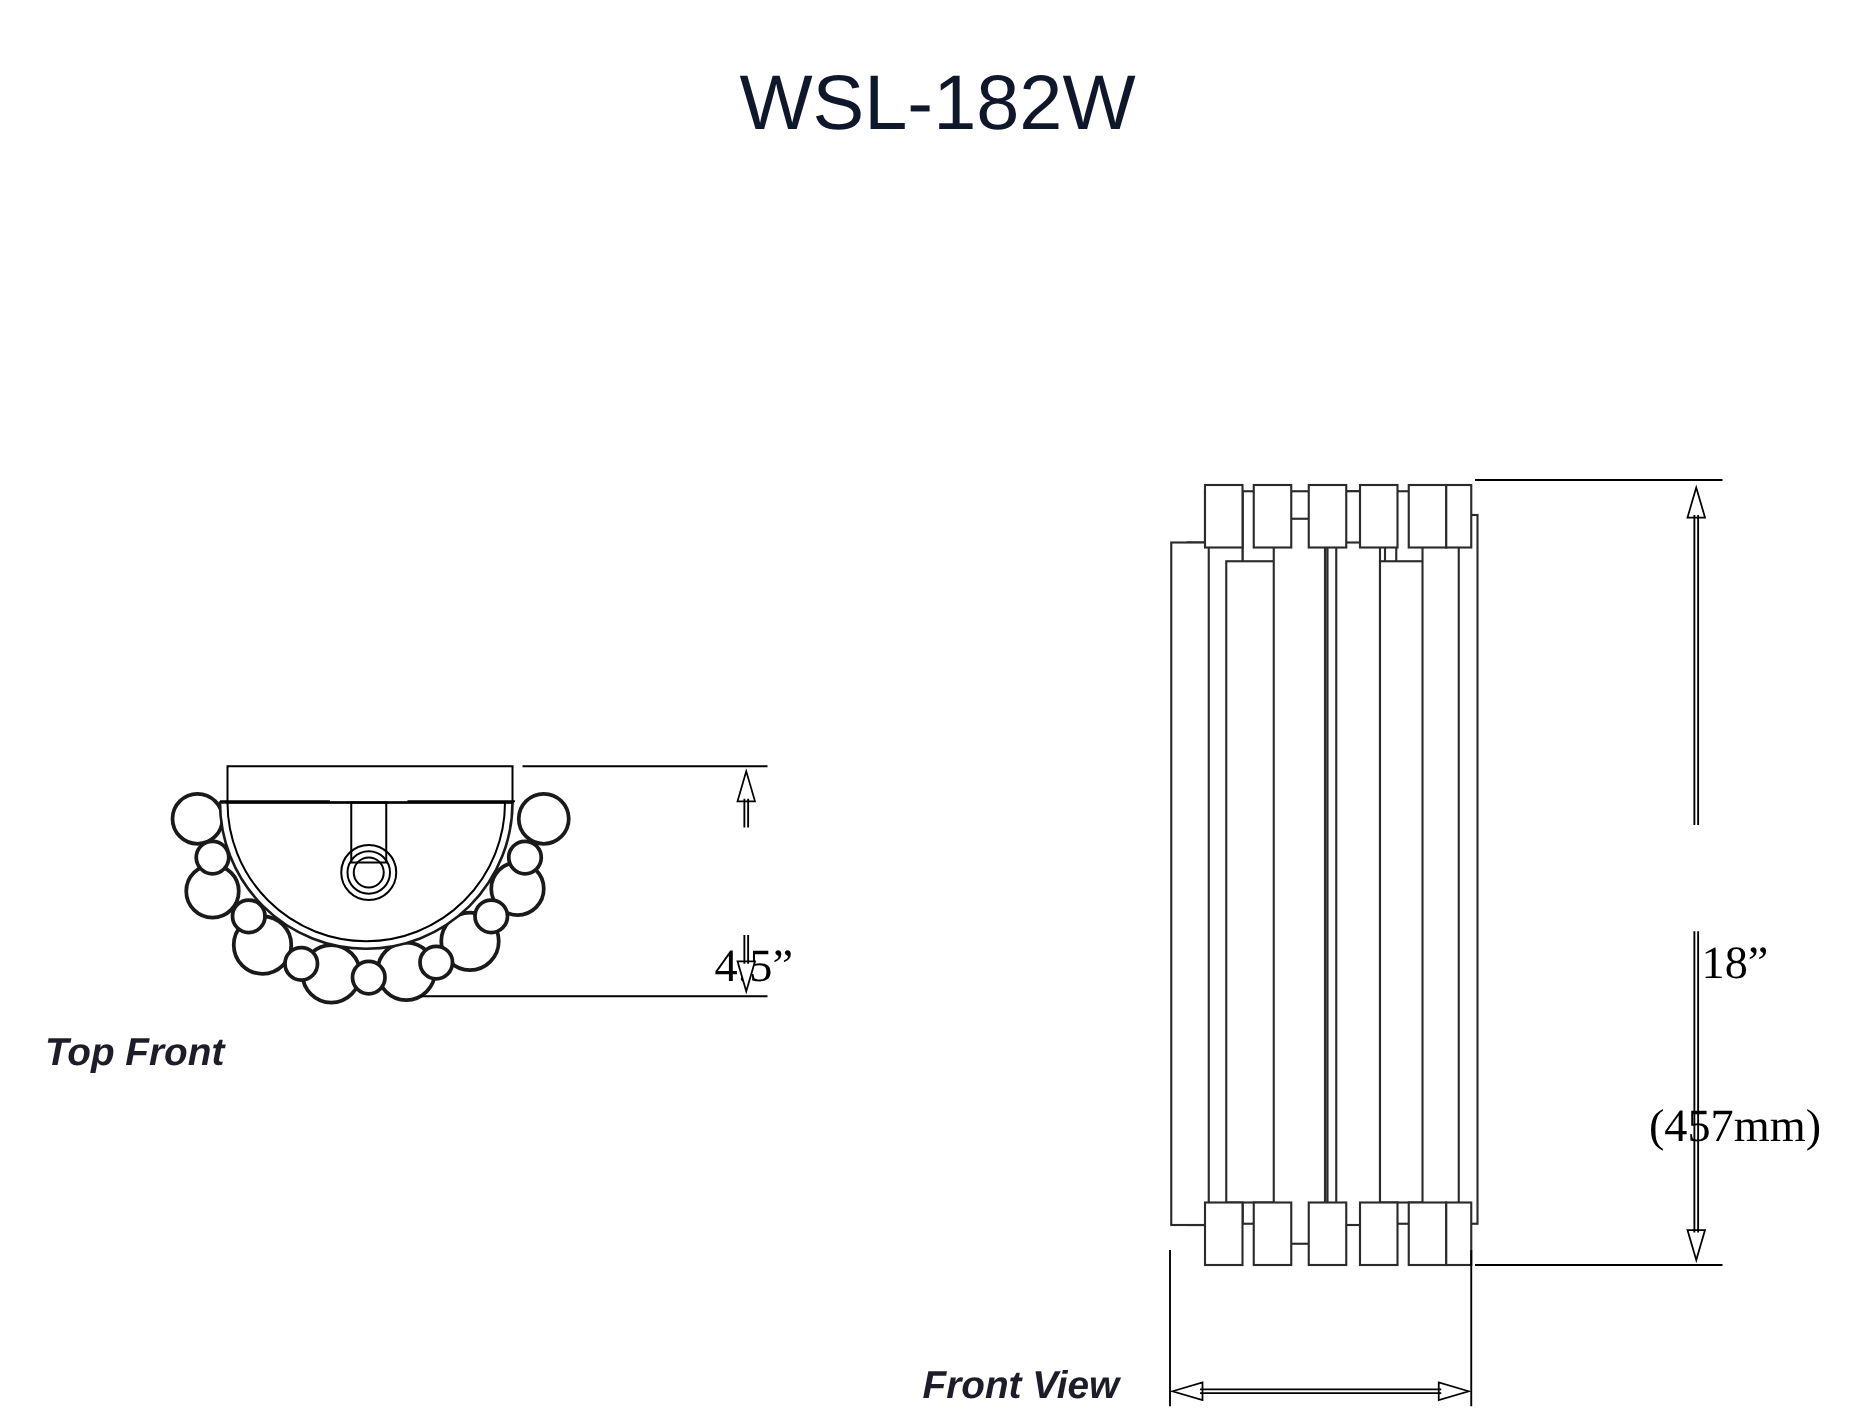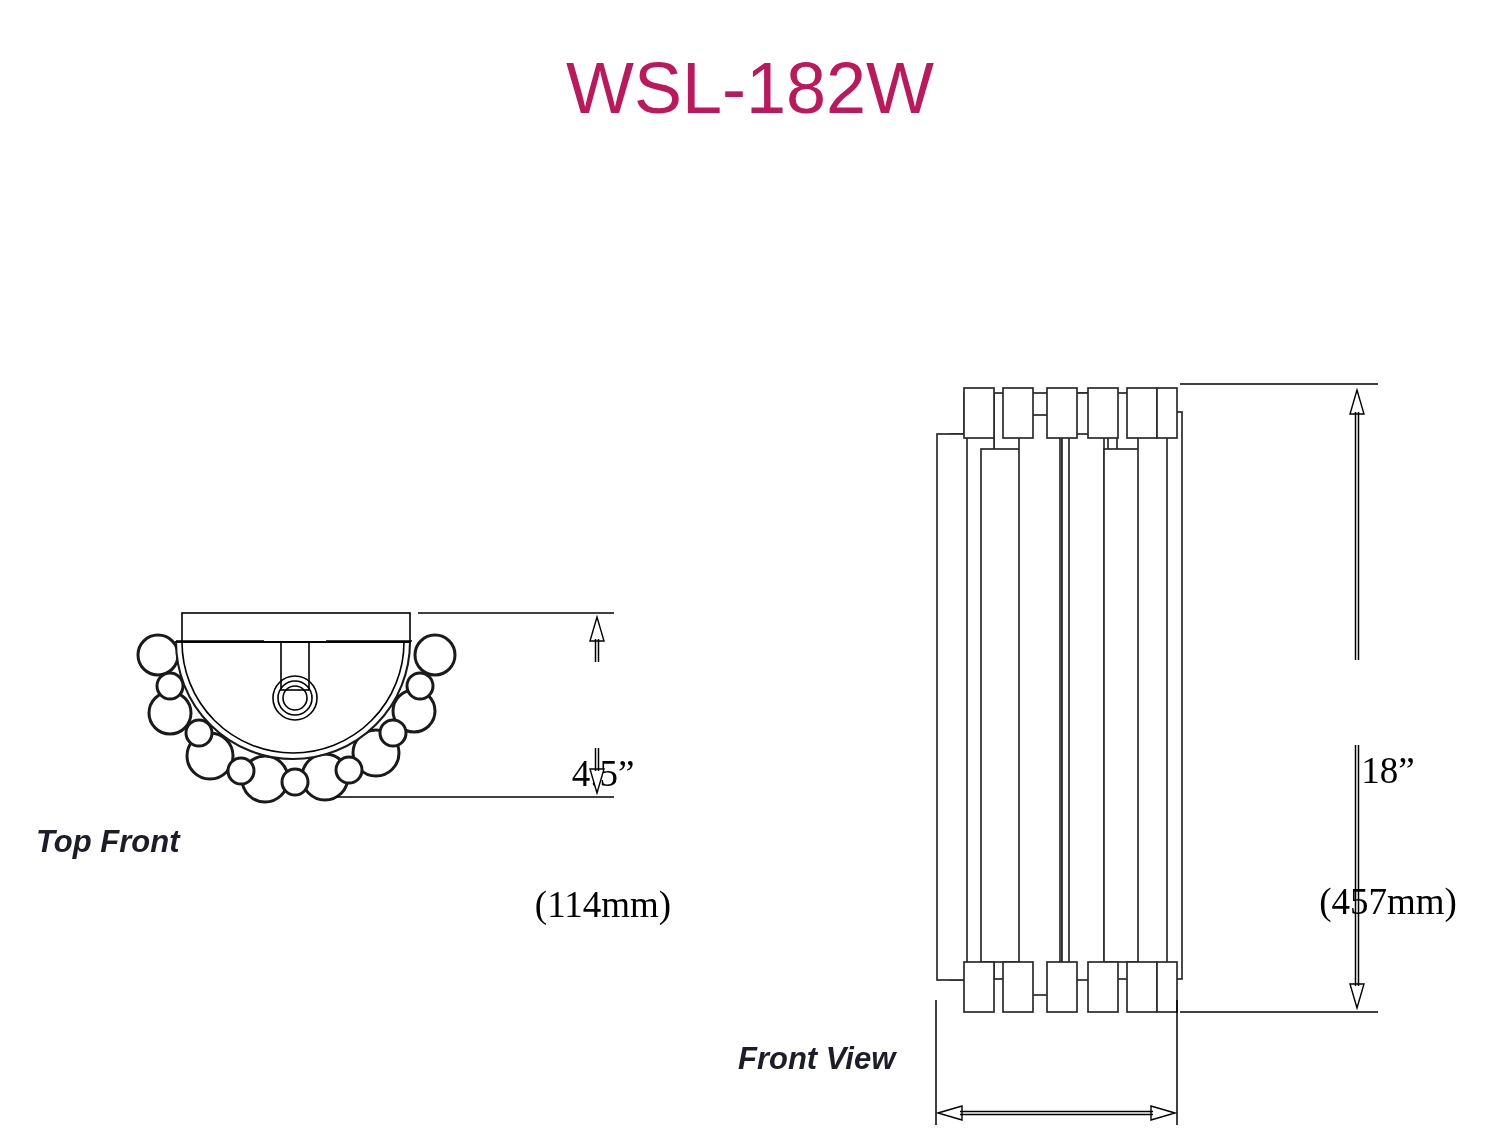--- a/index.html
+++ b/index.html
@@ -21,38 +21,38 @@
     width: 1500px;
     height: 1136px;
   }
   .title {
     position: absolute;
     top: 52px;
     left: 0;
     width: 1500px;
     text-align: center;
     font-family: "Liberation Sans", sans-serif;
-    font-size: 72px;
+    font-size: 62px;
     font-weight: 400;
     letter-spacing: 0px;
-    color: #be185d;
+    color: #0f172a;
     line-height: 1;
     white-space: pre;
   }
   .view-label {
     position: absolute;
     font-family: "Liberation Sans", sans-serif;
     font-style: italic;
     font-weight: bold;
     font-size: 31px;
     color: #1d1d29;
     white-space: pre;
   }
   #label-top-view { left: 36px; top: 824px; }
-  #label-front-view { left: 738px; top: 1041px; }
+  #label-front-view { left: 738px; top: 1090px; }
 
   .dim-text {
     position: absolute;
     font-family: "Liberation Serif", serif;
     font-size: 37px;
     color: #000000;
     text-align: center;
     line-height: 1.18;
     white-space: pre;
   }
@@ -74,21 +74,20 @@
 <div id="sheet">
 
   <div class="title">WSL-182W</div>
 
   <div class="view-label" id="label-top-view">Top Front</div>
 
   <div class="view-label" id="label-front-view">Front View</div>
 
   <div class="dim-text" id="dim-depth-text">
     <div>4.5”</div>
-    <div>(114mm)</div>
   </div>
 
   <div class="dim-text" id="dim-height-text">
     <div>18”</div>
     <div>(457mm)</div>
   </div>
 
   <div class="dim-text" id="dim-width-text">
     <div>6.5”</div>
     

